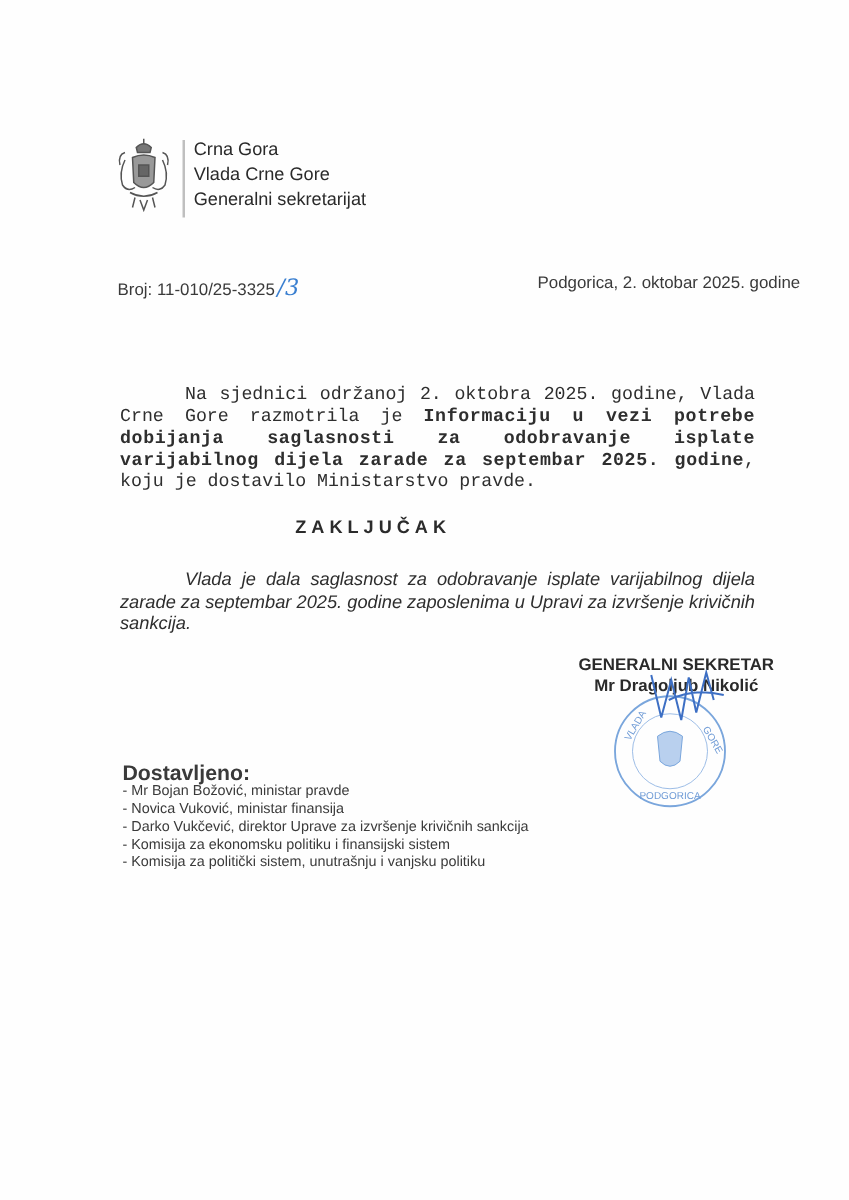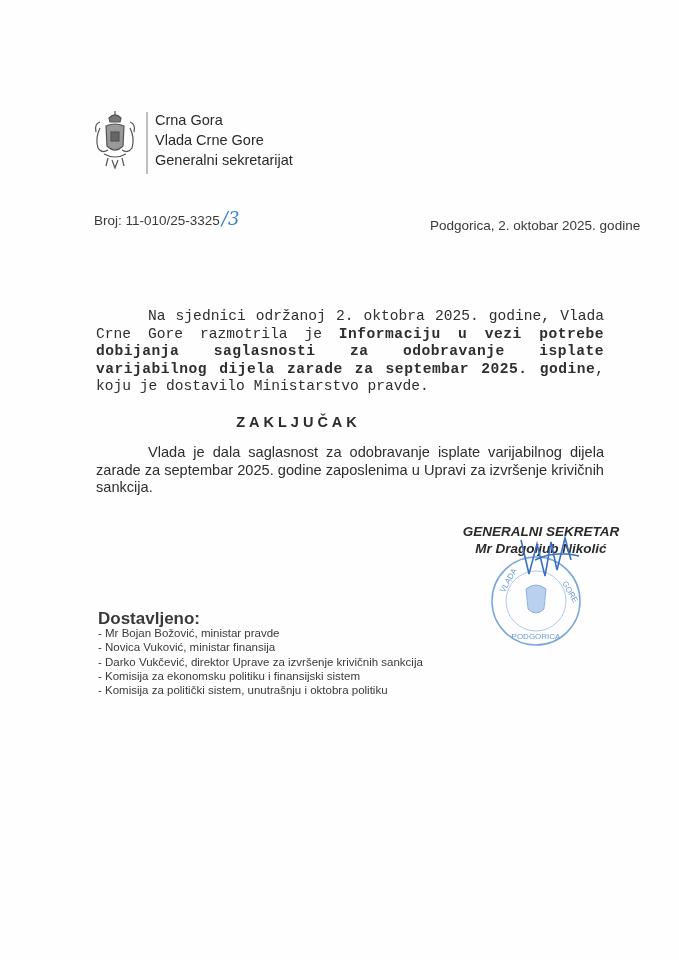--- a/index.html
+++ b/index.html
@@ -1,31 +1,31 @@
 <!DOCTYPE html>
 <html><head>
   <meta charset="utf-8">
   <style>
     html, body { margin: 0; padding: 0; background: #ffffff; }
     body { width: 679px; height: 960px; position: relative; overflow: hidden; font-family: "Liberation Sans", sans-serif; color: #2b2b2b; }
     .page { position: absolute; left: 0; top: 0; width: 679px; height: 960px; background: #fefefe; }
     .crest { position: absolute; left: 92px; top: 110px; width: 46px; height: 60px; }
     .divider { position: absolute; left: 146px; top: 112px; width: 2px; height: 62px; background: #bfbfbf; }
     .org { position: absolute; left: 155px; top: 110px; font-size: 14.5px; font-weight: normal; line-height: 20px; color: #2a2a2a; }
-    .broj { position: absolute; left: 94px; top: 208px; font-size: 13.5px; color: #3a3a3a; }
+    .broj { position: absolute; left: 94px; top: 220px; font-size: 13.5px; color: #3a3a3a; }
     .broj .hand { color: #3a7fd0; font-family: "DejaVu Serif", serif; font-style: italic; font-size: 18px; margin-left: 2px; }
     .place { position: absolute; left: 394px; top: 218px; font-size: 13.5px; color: #3a3a3a; margin-left: 36px; }
     .body-text { position: absolute; left: 96px; width: 508px; font-size: 14.6px; line-height: 17.5px; text-align: justify; color: #2e2e2e; }
     .p1 { top: 308px; font-family: Liberation Mono, monospace; }
     .p1 .indent { padding-left: 52px; }
     .p1 b { letter-spacing: 0.5px; }
     .p2 { top: 373px; padding-left: 52px; width: 456px; text-align: left; }
     .title { position: absolute; left: 0; width: 597px; top: 414px; text-align: center; font-size: 14.5px; font-weight: bold; letter-spacing: 4px; color: #2b2b2b; }
-    .p3 { top: 444px; }
-    .sig { position: absolute; left: 446px; top: 523px; width: 190px; text-align: center; font-size: 13.5px; font-weight: bold; line-height: 17px; color: #2a2a2a; font-style: italic; }
+    .p3 { top: 456px; font-style: italic; }
+    .sig { position: absolute; left: 446px; top: 523px; width: 190px; text-align: center; font-size: 13.5px; font-weight: bold; line-height: 17px; color: #2a2a2a; }
     .stamp { position: absolute; left: 488px; top: 553px; width: 96px; height: 96px; }
     .scribble { position: absolute; left: 515px; top: 530px; width: 80px; height: 60px; }
     .dost { position: absolute; left: 98px; top: 612px; font-size: 11.5px; line-height: 14.2px; color: #3a3a3a; }
     .dost .head { font-weight: bold; font-size: 17px; }
   </style>
 </head>
 <body>
 
 <div class="page">
 
@@ -81,16 +81,16 @@
   <svg class="scribble" viewBox="0 0 80 60">
     <path d="M6 10 L14 44 L22 14 L30 46 L36 12 L42 40 L50 8 L56 30 M20 30 Q40 20 64 26" fill="none" stroke="#3d6fc4" stroke-width="1.6"></path>
   </svg>
 
   <div class="dost">
     <div class="head">Dostavljeno:</div>
     <div>- Mr Bojan Božović, ministar pravde</div>
     <div>- Novica Vuković, ministar finansija</div>
     <div>- Darko Vukčević, direktor Uprave za izvršenje krivičnih sankcija</div>
     <div>- Komisija za ekonomsku politiku i finansijski sistem</div>
-    <div>- Komisija za politički sistem, unutrašnju i oktobra politiku</div>
+    <div>- Komisija za politički sistem, unutrašnju i vanjsku politiku</div>
   </div>
 
 </div>
 
 </body></html>

